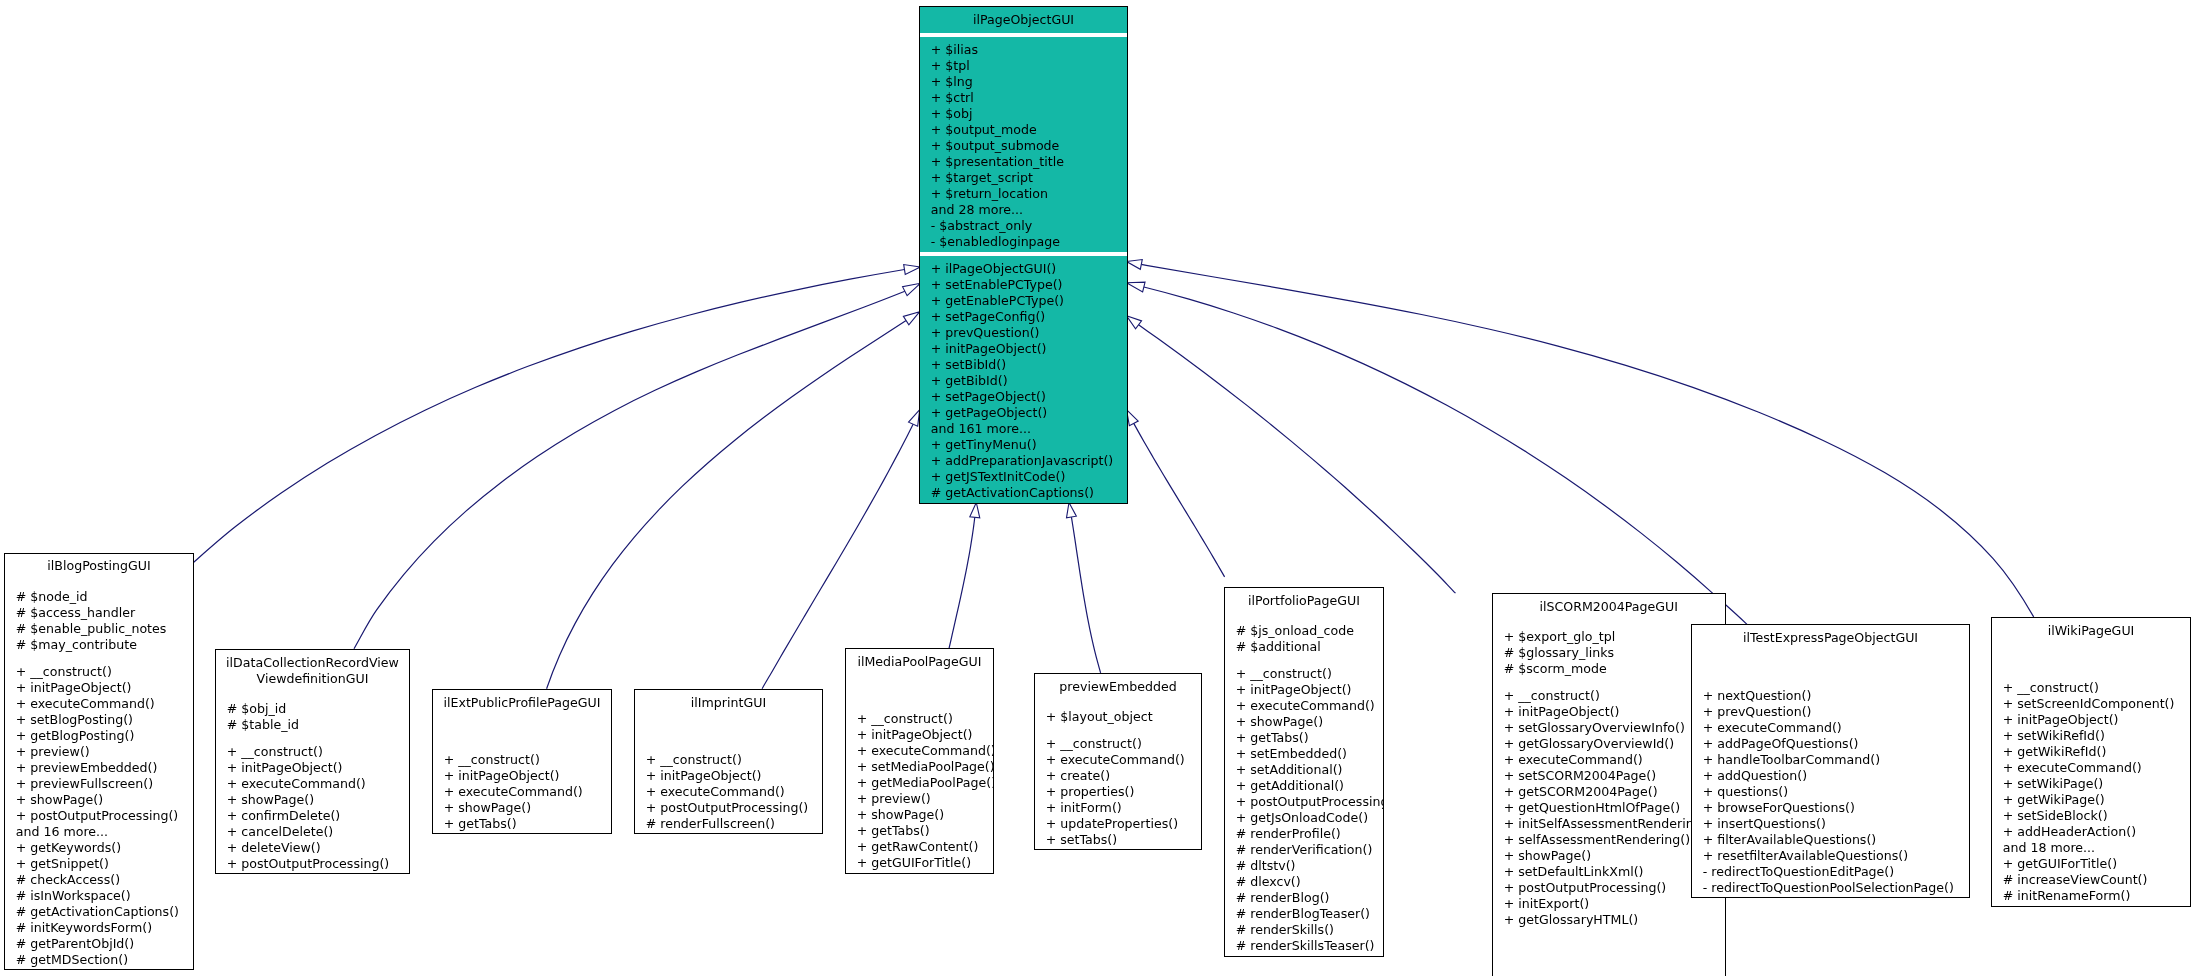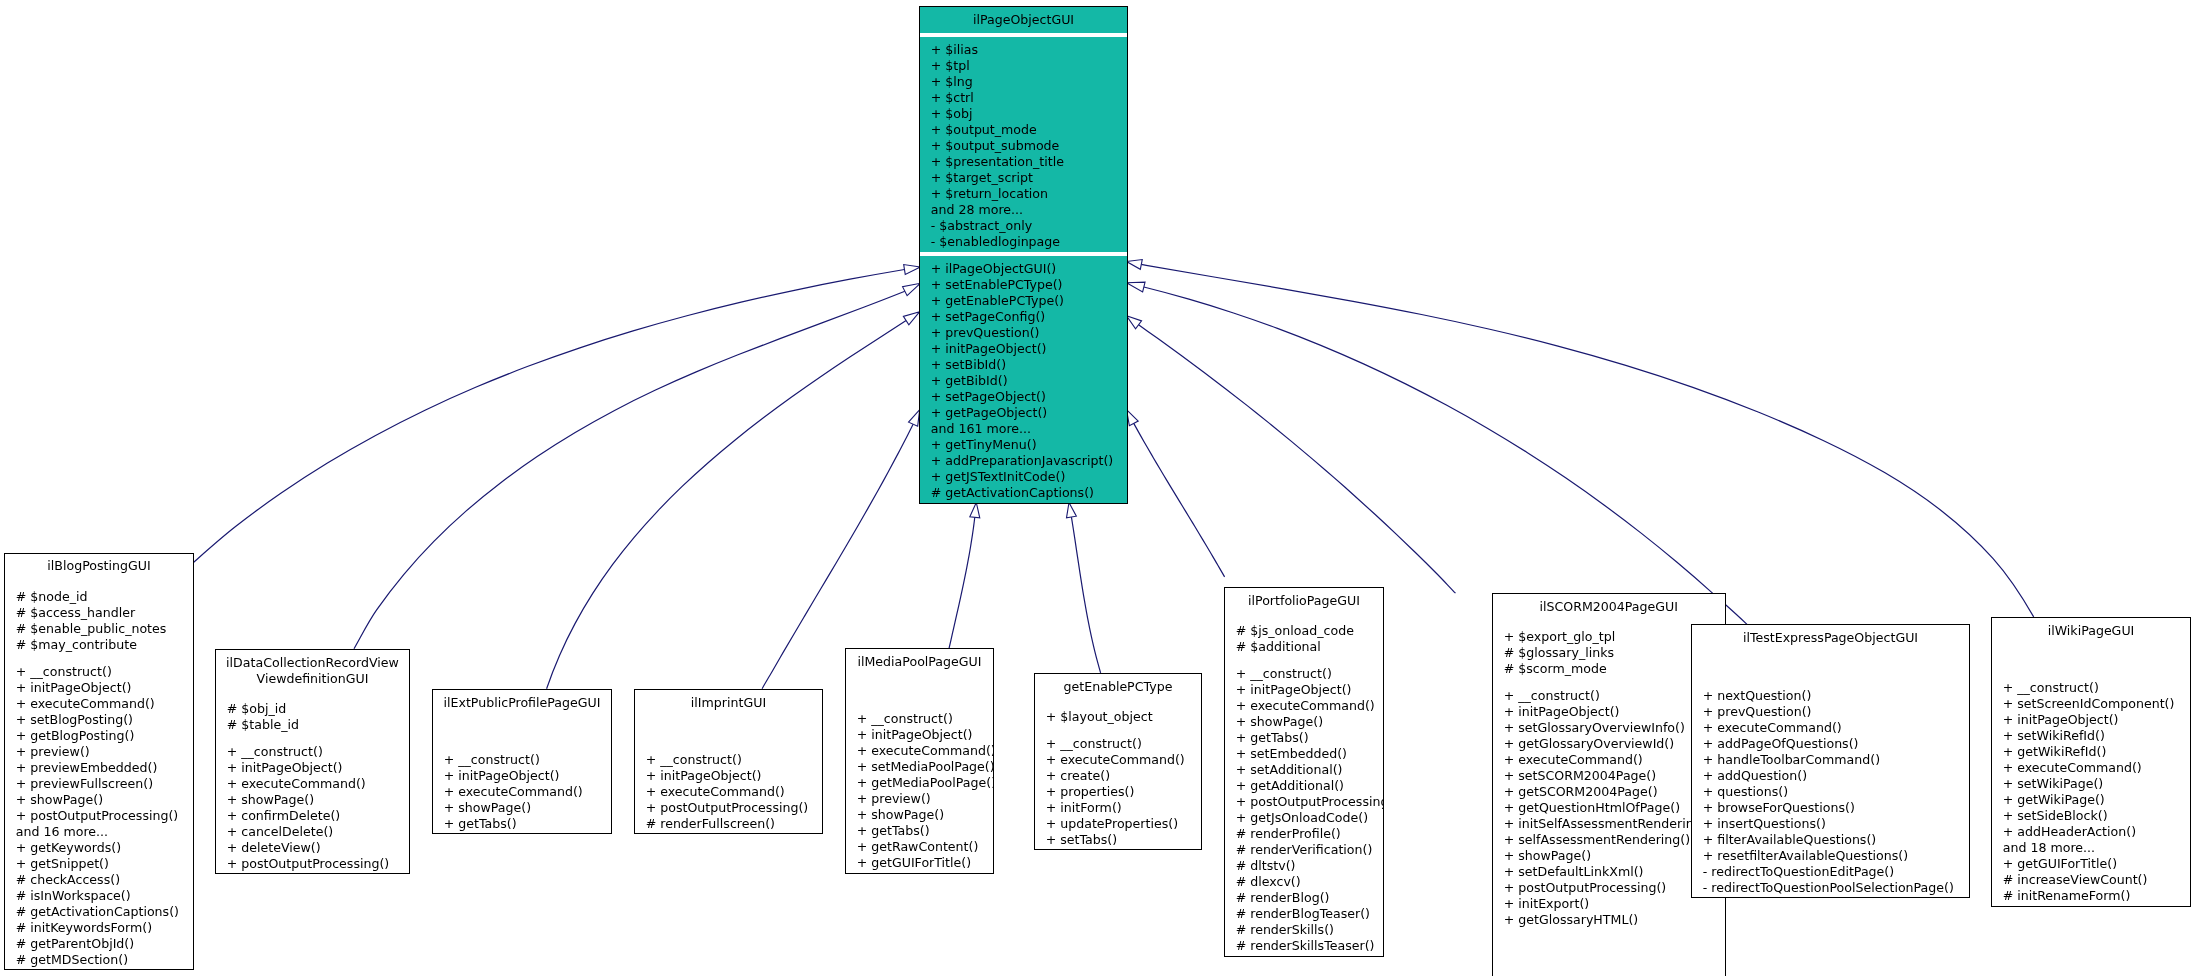--- a/index.html
+++ b/index.html
@@ -193,21 +193,21 @@
       <div class="row">+ getMediaPoolPage()</div>
       <div class="row">+ preview()</div>
       <div class="row">+ showPage()</div>
       <div class="row">+ getTabs()</div>
       <div class="row">+ getRawContent()</div>
       <div class="row">+ getGUIForTitle()</div>
     </div>
   </div>
   <div class="uml-box" style="left:1034px;top:672.8px;width:168px;height:177.50px;">
     <div class="sec title" style="height:25.70px;padding-top:4.85px;">
-      <div class="row">getEnablePCType</div>
+      <div class="row">previewEmbedded</div>
     </div>
     <div class="sec members" style="height:26.90px;padding-top:5.45px;">
       <div class="row">+ $layout_object</div>
     </div>
     <div class="sec members" style="height:122.90px;padding-top:5.45px;">
       <div class="row">+ __construct()</div>
       <div class="row">+ executeCommand()</div>
       <div class="row">+ create()</div>
       <div class="row">+ properties()</div>
       <div class="row">+ initForm()</div>

